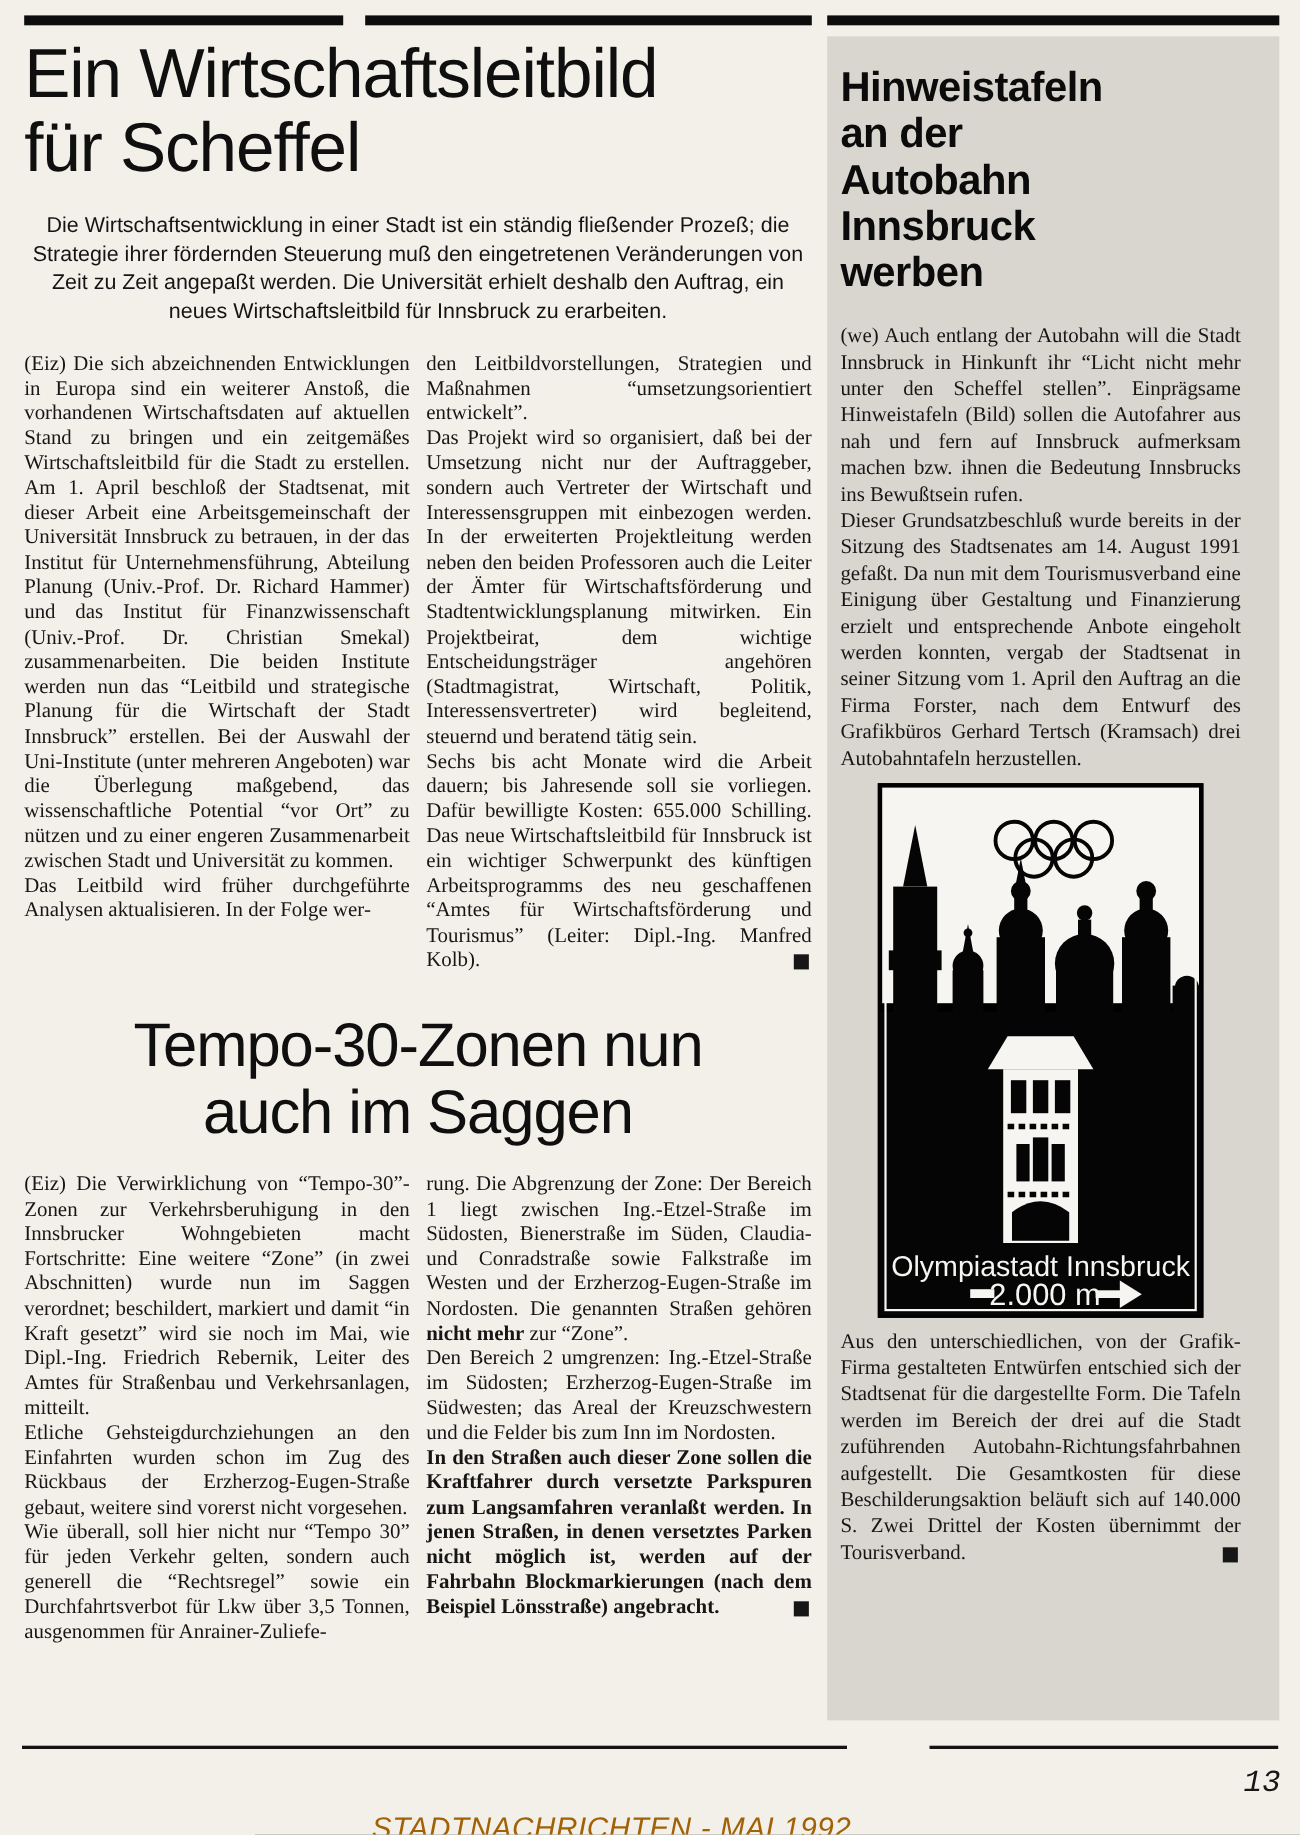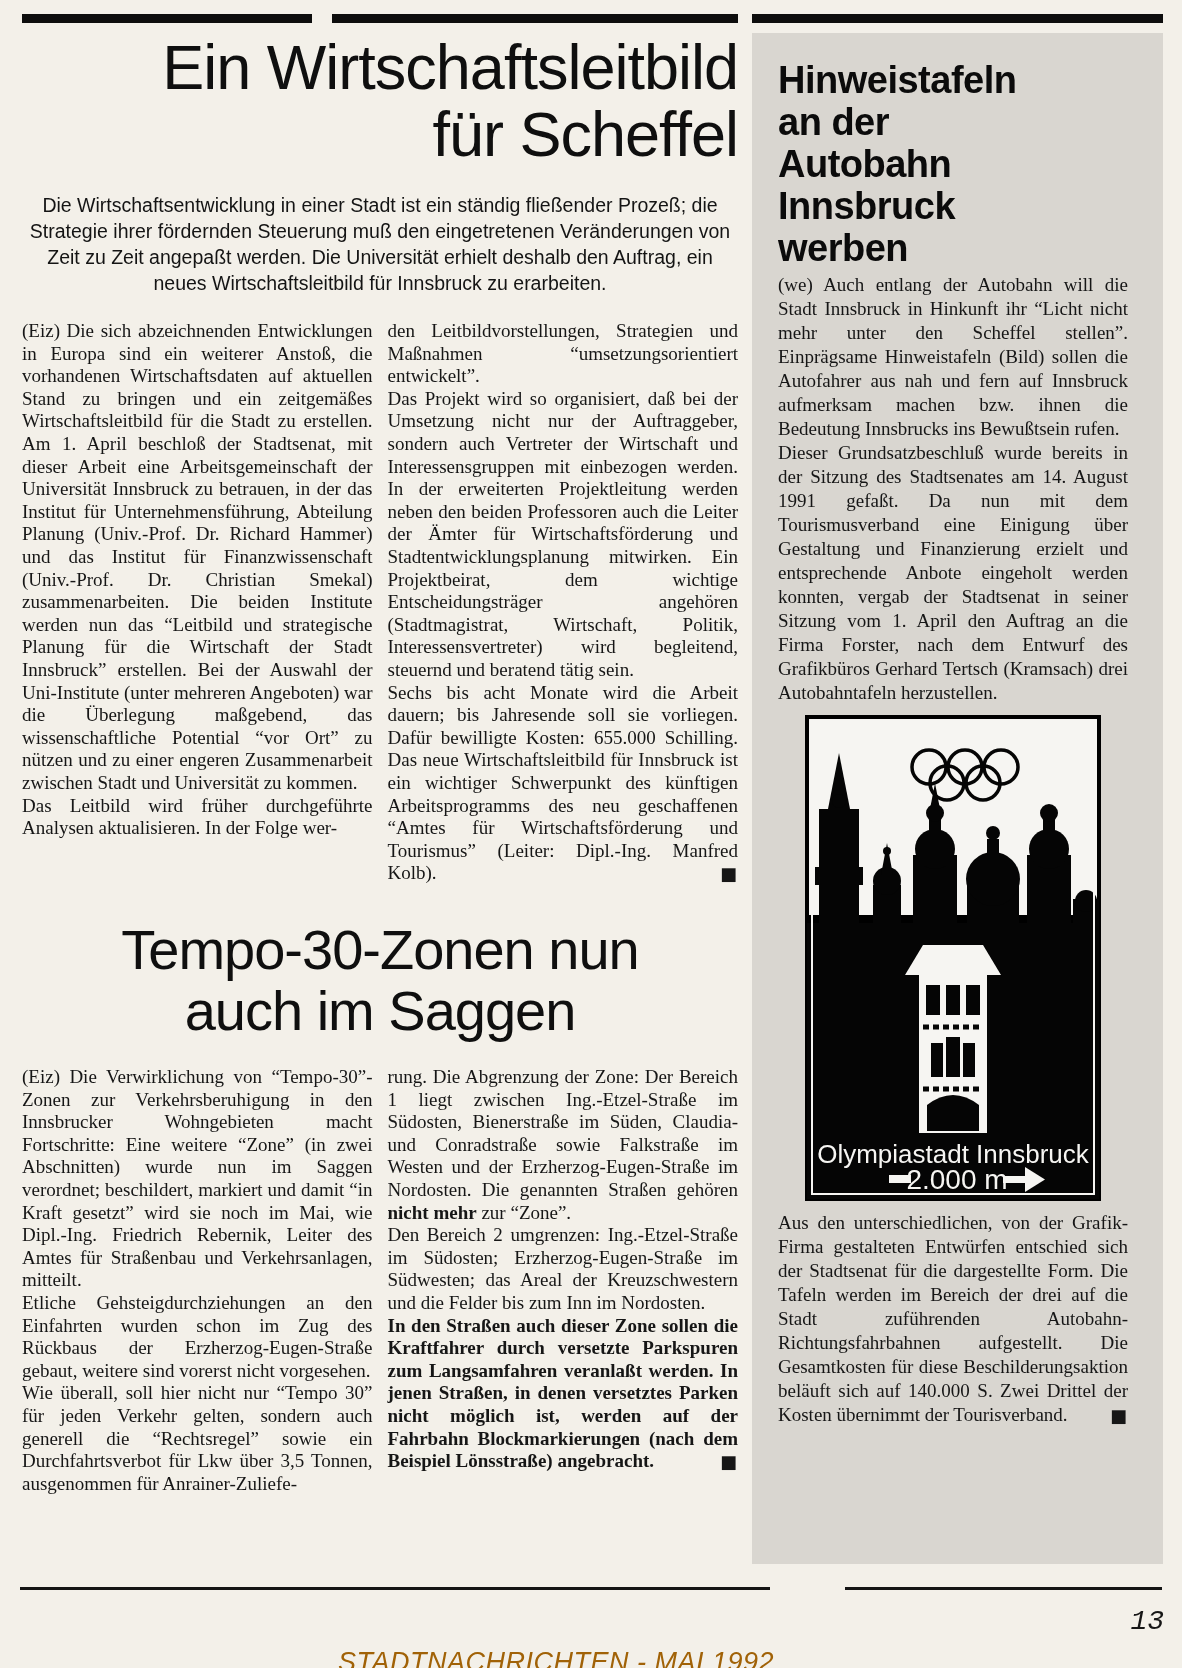--- a/index.html
+++ b/index.html
@@ -11,21 +11,21 @@
   .topbar { position:absolute; top:14px; height:9px; background:#0d0d0d; }
   .topbar.b1 { left:22px;  width:290px; }
   .topbar.b2 { left:332px; width:406px; }
   .topbar.b3 { left:752px; width:411px; }
 
   
   .main { position:absolute; left:22px; top:34px; width:716px; }
   .a-title {
     font-family:"Liberation Sans", sans-serif; font-weight:400;
     font-size:63px; line-height:1.06; letter-spacing:-1px;
-    text-align:right; color:#0f0f0f;
+    text-align:left; color:#0f0f0f;
   }
   .lead {
     font-family:"Liberation Sans", sans-serif; font-size:19.5px;
     line-height:1.34; text-align:center; margin:24px 4px 0;
     color:#141414;
   }
   .cols { display:flex; gap:15px; margin-top:24px; }
   .col {
     width:351px; font-size:19px; line-height:22.6px;
     text-align:justify; hyphens:auto; overflow-wrap:break-word;
@@ -39,28 +39,28 @@
   .a2-title {
     font-family:Liberation Sans, sans-serif; font-weight:400;
     font-size:56px; line-height:1.1; letter-spacing:-1px;
     text-align:center; margin-top:34px; color:#0f0f0f;
   }
   .b { font-weight:bold; }
 
   
   .sidebar {
     position:absolute; left:752px; top:33px; width:411px; height:1531px;
-    background:#d9d6d0; box-sizing:border-box; padding:26px 35px 0 26px;
+    background:#d9d6d0; box-sizing:border-box; padding:26px 35px 0 12px;
   }
   .sb-title {
     font-family:"Liberation Sans", sans-serif; font-weight:bold;
     font-size:38px; line-height:42px; letter-spacing:-0.5px; color:#0b0b0b;
   }
   .sb-body {
-    margin-top:4px; font-size:19px; line-height:24px;
+    margin-top:25px; font-size:19px; line-height:24px;
     text-align:justify; hyphens:auto;
   }
   .sb-body p { margin:0; }
   .sign {
     width:292px; height:482px; margin:10px auto 8px;
     background:#000; border:2px solid #000; display:block;
   }
 
   
   .footer-rule { position:absolute; top:1587px; height:3px; background:#141414; }

